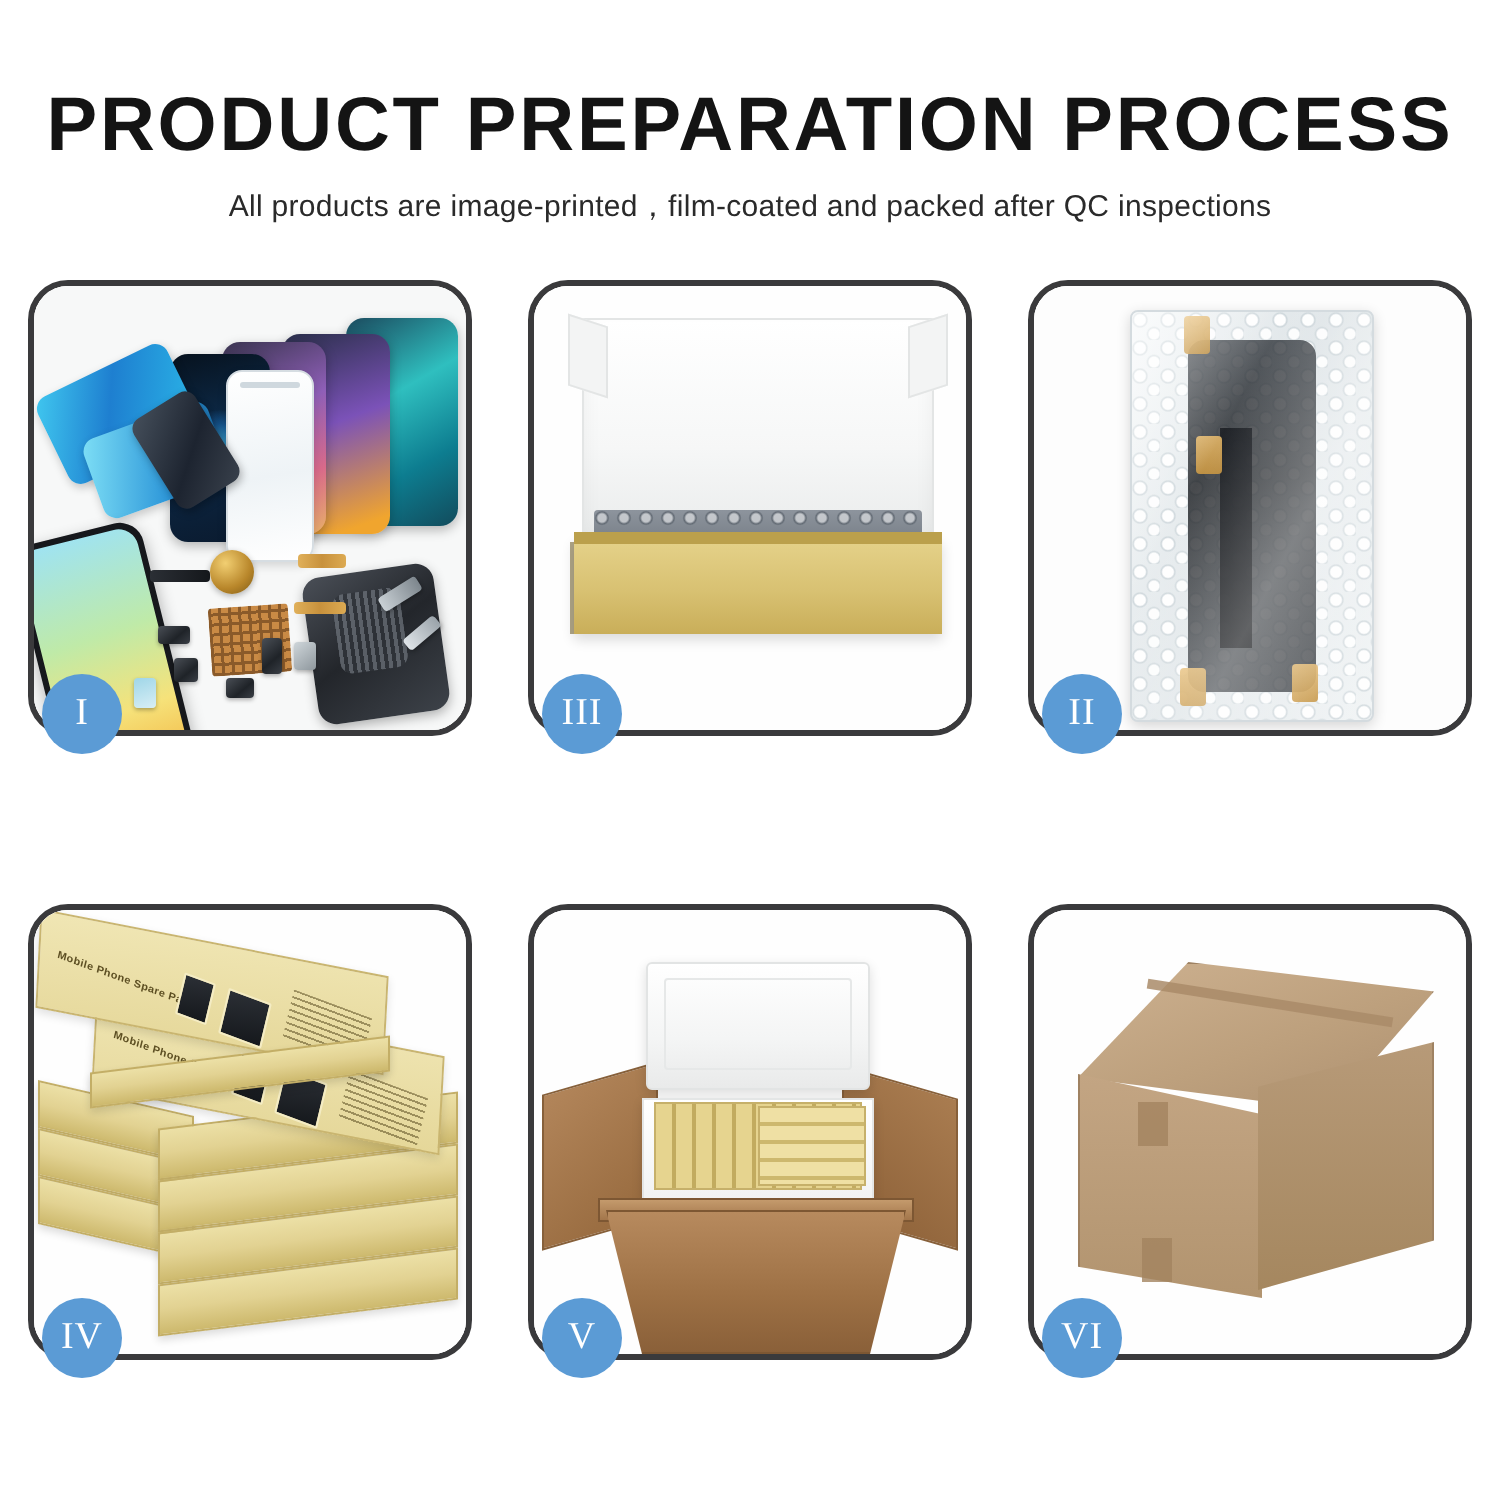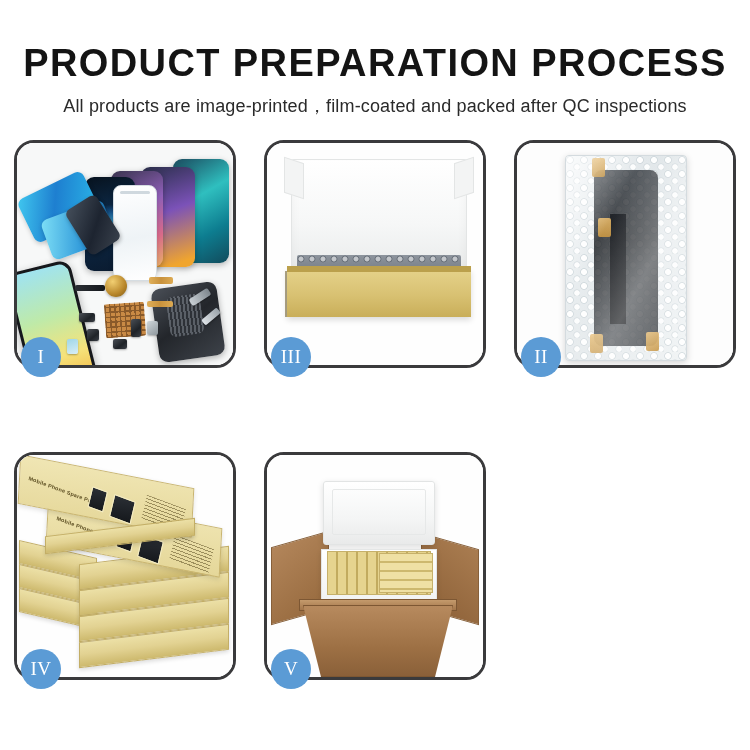--- a/index.html
+++ b/index.html
@@ -27,21 +27,21 @@
     font-size: 38px;
     font-weight: 700;
     letter-spacing: 1.4px;
     color: #141414;
     line-height: 1.0;
     white-space: nowrap;
   }
 
   .subtitle {
     margin-top: 12px;
-    font-size: 18px;
+    font-size: 15px;
     font-weight: 400;
     letter-spacing: 0.15px;
     color: #2a2a2a;
     white-space: nowrap;
   }
 
   
   .grid {
     position: absolute;
     top: 140px;
@@ -513,15 +513,28 @@
           <div class="foam5"></div>
           <div class="innerbars5"></div>
           <div class="innerbars5b"></div>
           <div class="carton5rim"></div>
           <div class="carton5"></div>
         </div>
       </div>
       <div class="badge">V</div>
     </div>
 
+    <div class="panel">
+      <div class="panel-inner">
+        <div class="scene-box6">
+          <div class="c6top"></div>
+          <div class="c6seam"></div>
+          <div class="c6left"></div>
+          <div class="c6right"></div>
+          <div class="c6tape" style="left:52px; top:96px;"></div>
+          <div class="c6tape" style="left:54px; top:164px;"></div>
+        </div>
+      </div>
+      <div class="badge">VI</div>
+    </div>
 
   </div>
 </div>
 
 </body></html>

